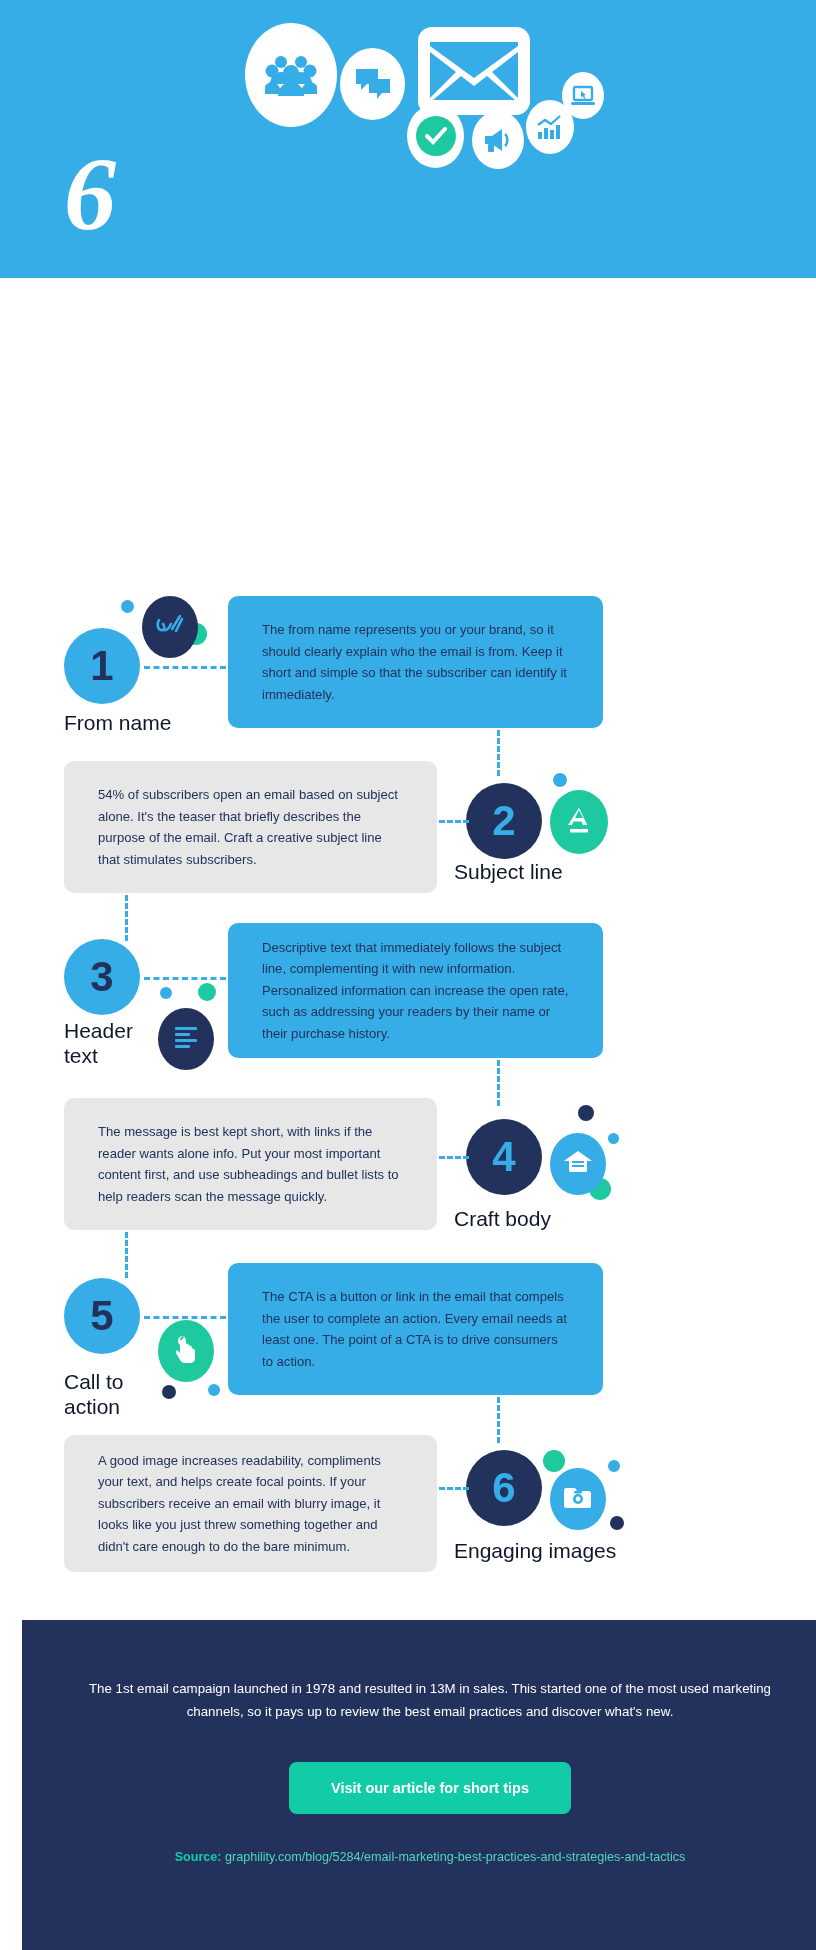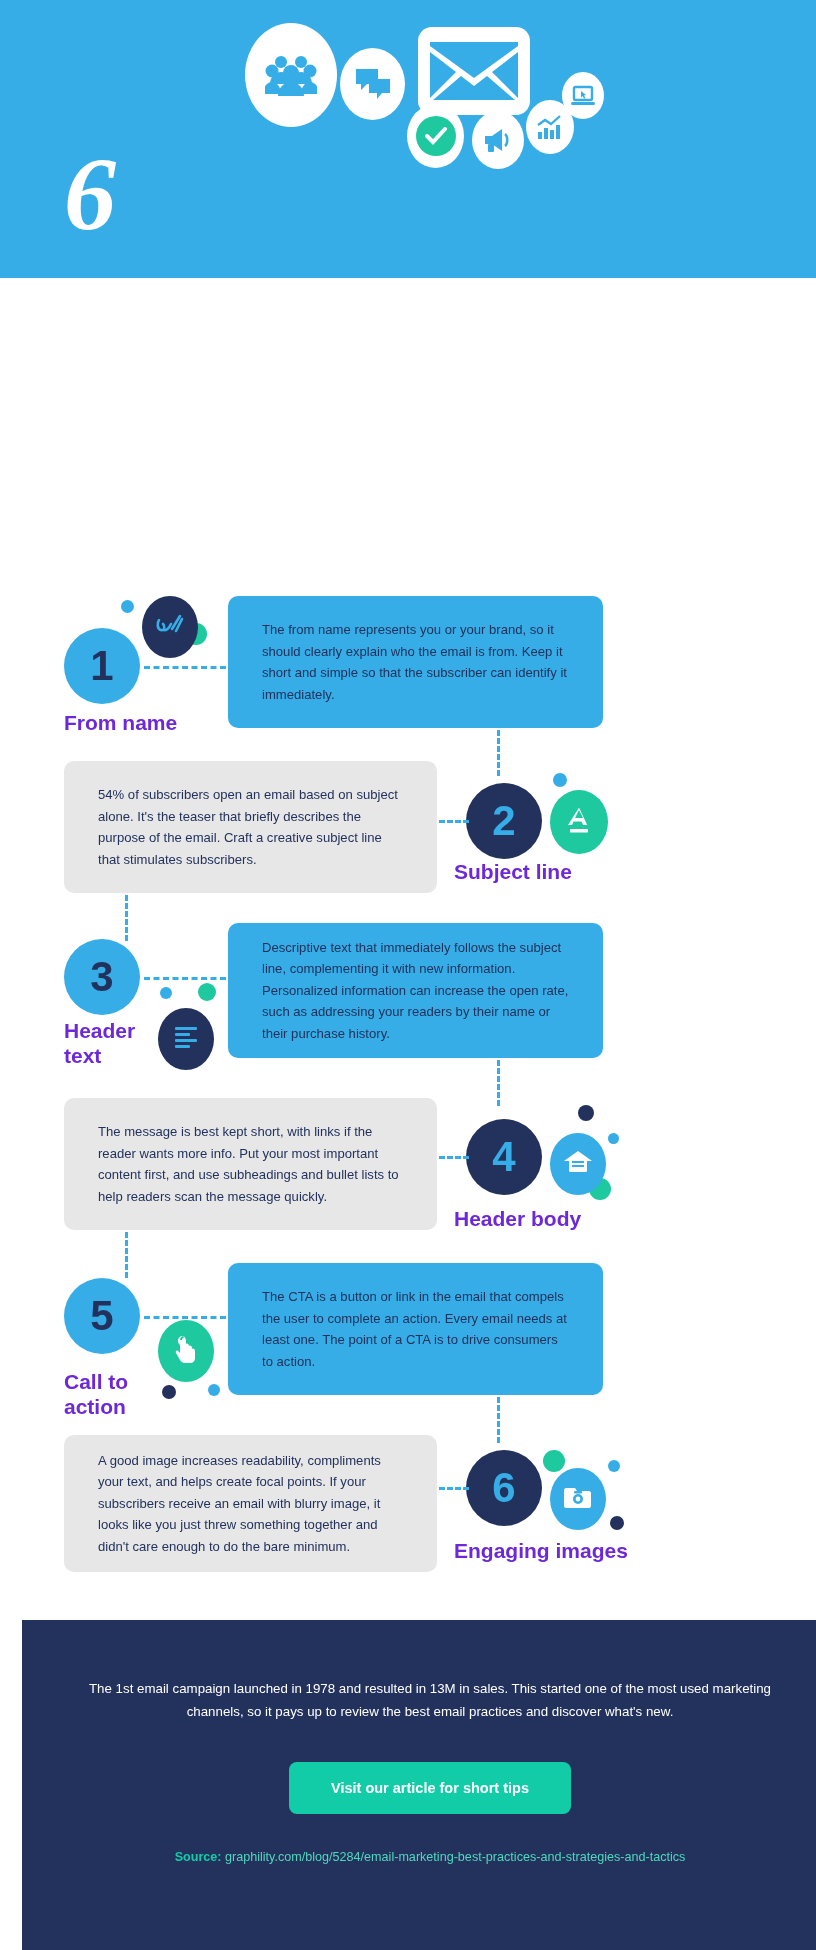--- a/index.html
+++ b/index.html
@@ -70,21 +70,21 @@
     font-family: "Liberation Sans", sans-serif;
     font-weight: bold;
   }
   .numcircle.blue { background:#36ade7; color:#22325c; }
   .numcircle.navy { background:#22325c; color:#36ade7; }
   .numcircle span { font-size:42px; line-height:42px; }
 
   .steplabel {
     position:absolute;
     font-family:"Liberation Sans", sans-serif;
-    font-weight:bold; color:#6d28d9;
+    font-weight:normal; color:#0f172a;
     font-size:21px; line-height:25px;
   }
 
   .badge {
     position:absolute; border-radius:50%;
     display:flex; align-items:center; justify-content:center;
   }
   .badge.navy { background:#22325c; }
   .badge.teal { background:#1ec9a0; }
   .badge.blue { background:#36ade7; }
@@ -298,21 +298,21 @@
     <div class="steplabel" style="left:64px; top:740px;">
       <div>Header</div>
       <div>text</div>
     </div>
     <div class="dash-h" style="left:144px; top:699px; width:82px;"></div>
     <div class="dash-v" style="left:497px; top:782px; height:46px;"></div>
   </div>
 
   <div>
     <div class="card grey" style="left:64px; top:820px; width:373px; height:132px;">
-      <p>The message is best kept short, with links if the reader wants more info. Put your most important content first, and use subheadings and bullet lists to help readers scan the message quickly.</p>
+      <p>The message is best kept short, with links if the reader wants alone info. Put your most important content first, and use subheadings and bullet lists to help readers scan the message quickly.</p>
     </div>
     <div class="dot navy" style="left:578px; top:827px; width:16px; height:16px;"></div>
     <div class="dot blue" style="left:608px; top:855px; width:11px; height:11px;"></div>
     <div class="numcircle navy" style="left:466px; top:841px; width:76px; height:76px;">
       <span>4</span>
     </div>
     <div class="badge teal" style="left:589px; top:900px; width:22px; height:22px;"></div>
     <div class="badge blue" style="left:550px; top:855px; width:56px; height:62px;">
       <span>
         <svg width="30" height="26" viewBox="0 0 30 26">
@@ -321,21 +321,21 @@
             <rect x="6" y="9" width="18" height="14" rx="1.5"></rect>
           </g>
           <g fill="#36ade7">
             <rect x="9" y="12" width="12" height="2"></rect>
             <rect x="9" y="16" width="12" height="2"></rect>
           </g>
         </svg>
       </span>
     </div>
     <div class="steplabel" style="left:454px; top:928px;">
-      <div>Header body</div>
+      <div>Craft body</div>
     </div>
     <div class="dash-h" style="left:439px; top:878px; width:30px;"></div>
     <div class="dash-v" style="left:125px; top:954px; height:46px;"></div>
   </div>
 
   <div>
     <div class="card blue" style="left:228px; top:985px; width:375px; height:132px;">
       <p>The CTA is a button or link in the email that compels the user to complete an action. Every email needs at least one. The point of a CTA is to drive consumers to action.</p>
     </div>
     <div class="numcircle blue" style="left:64px; top:1000px; width:76px; height:76px;">

